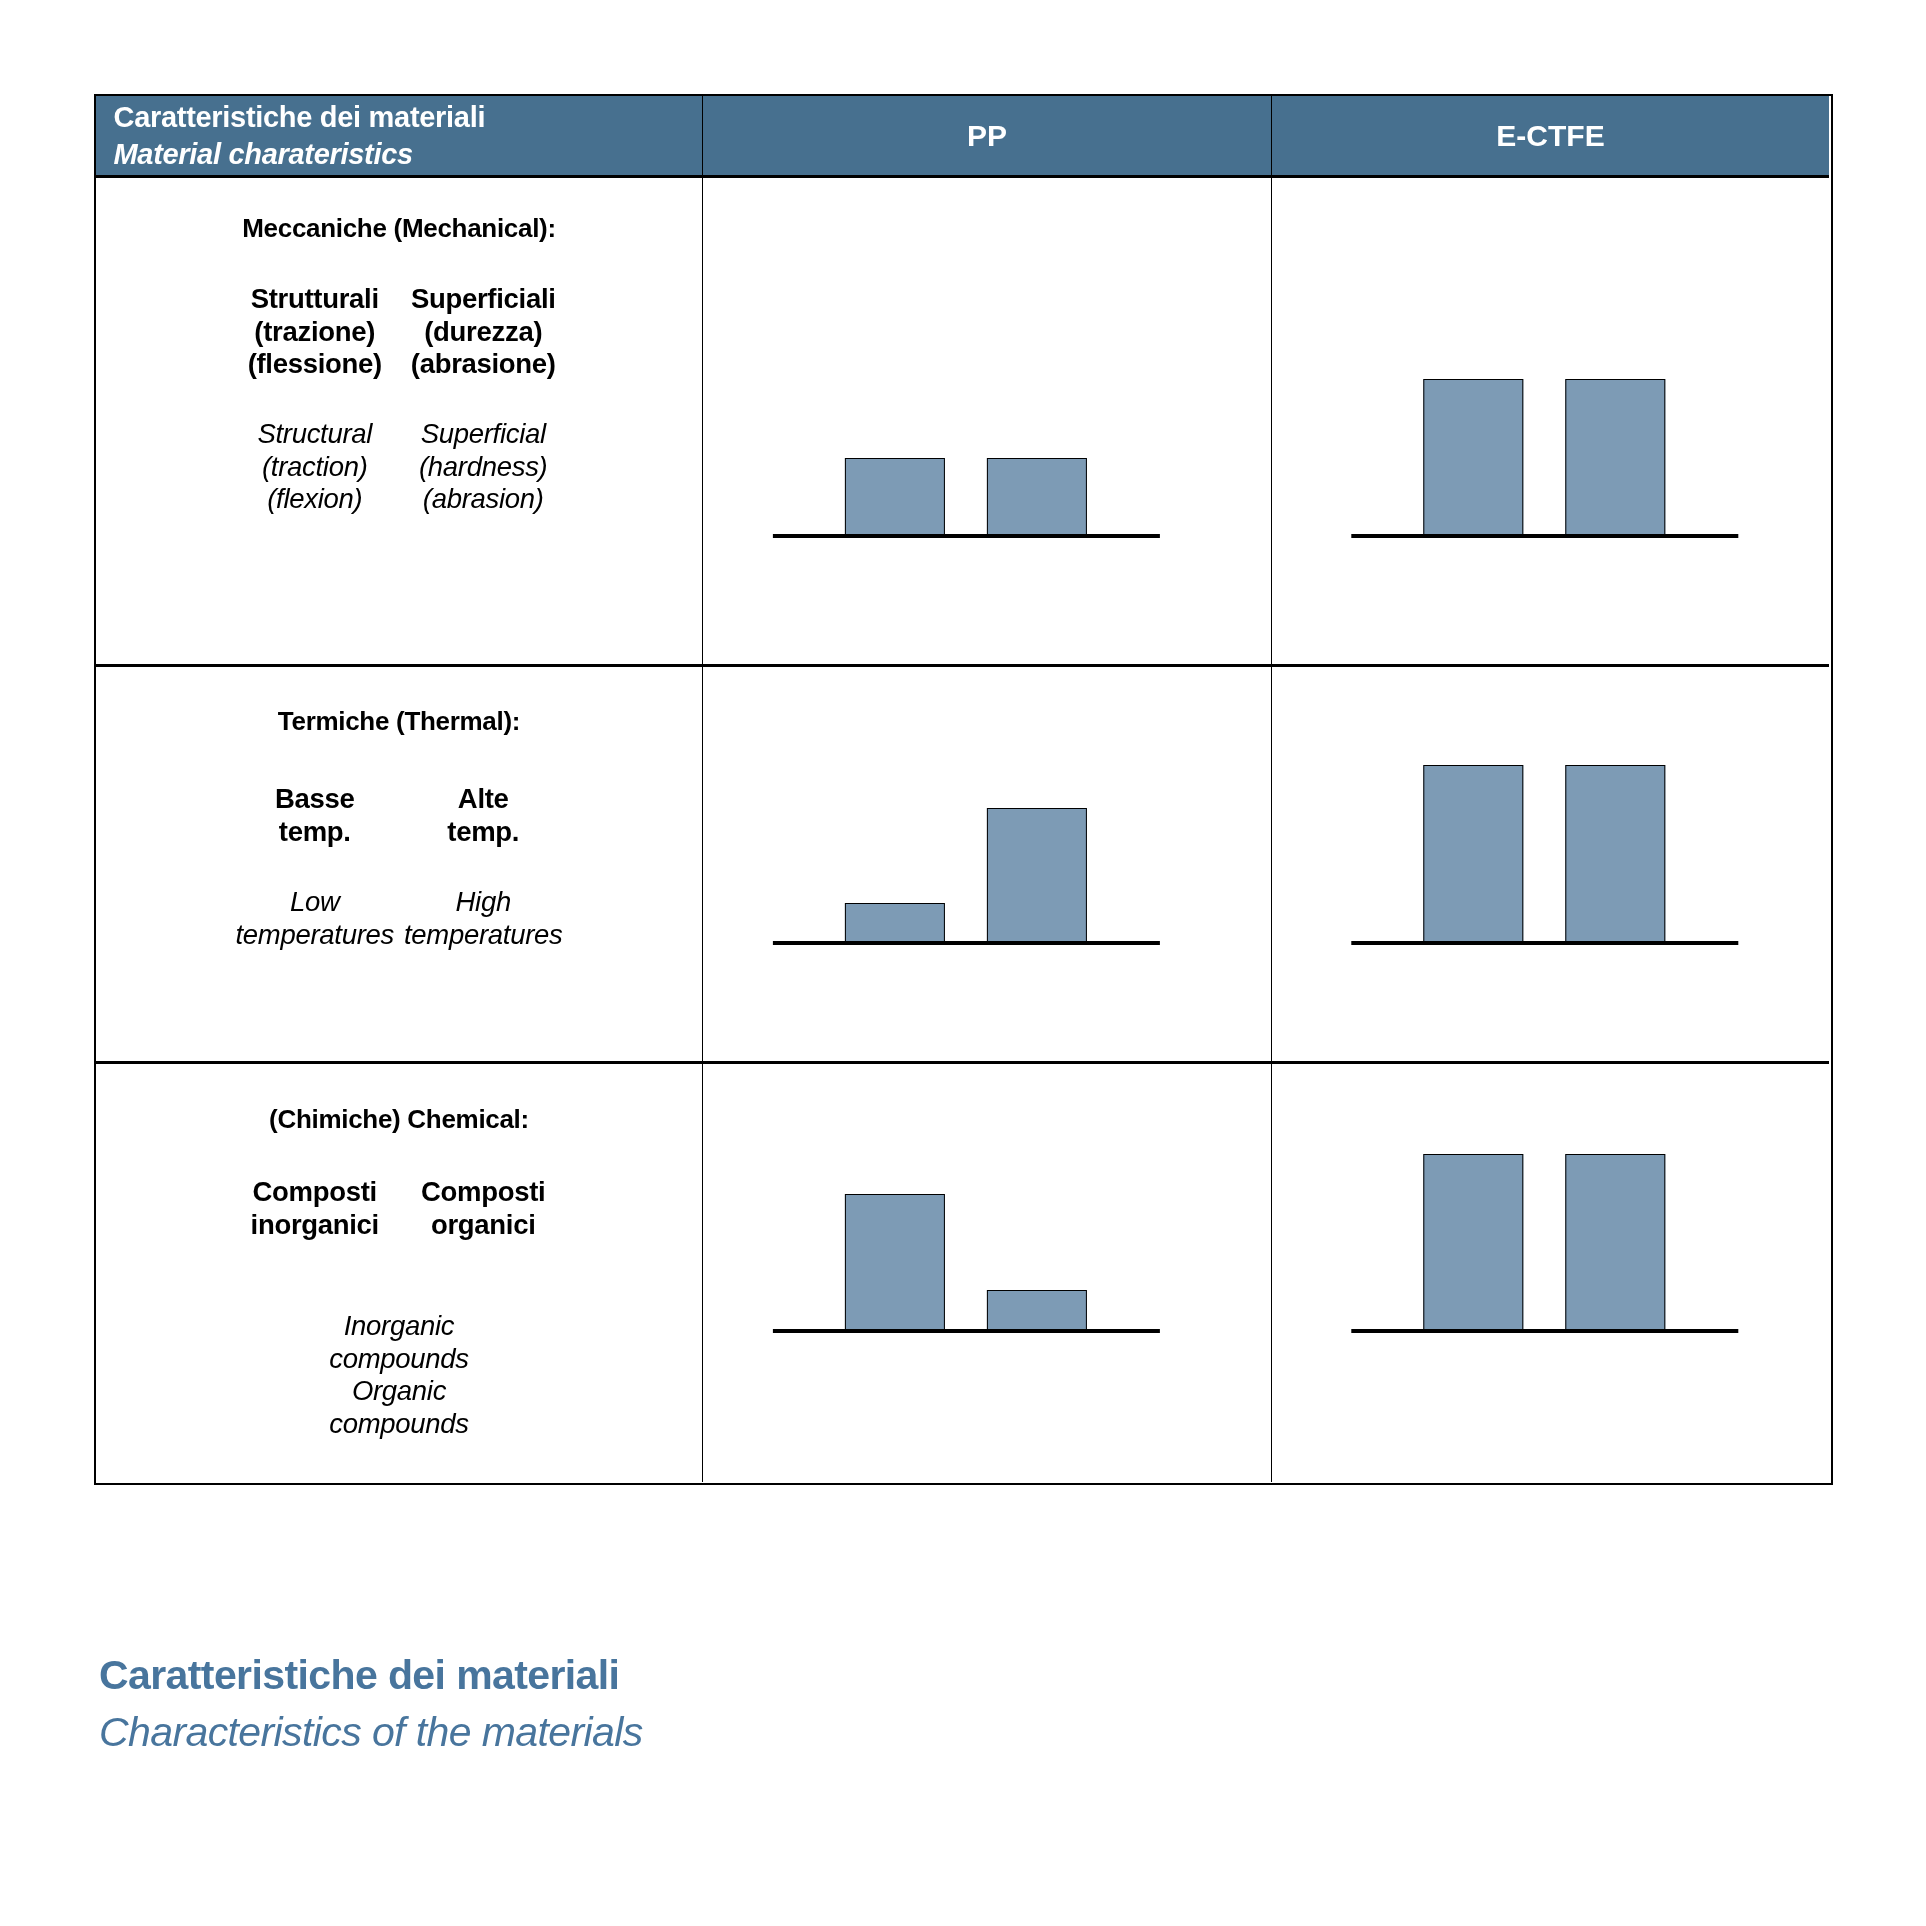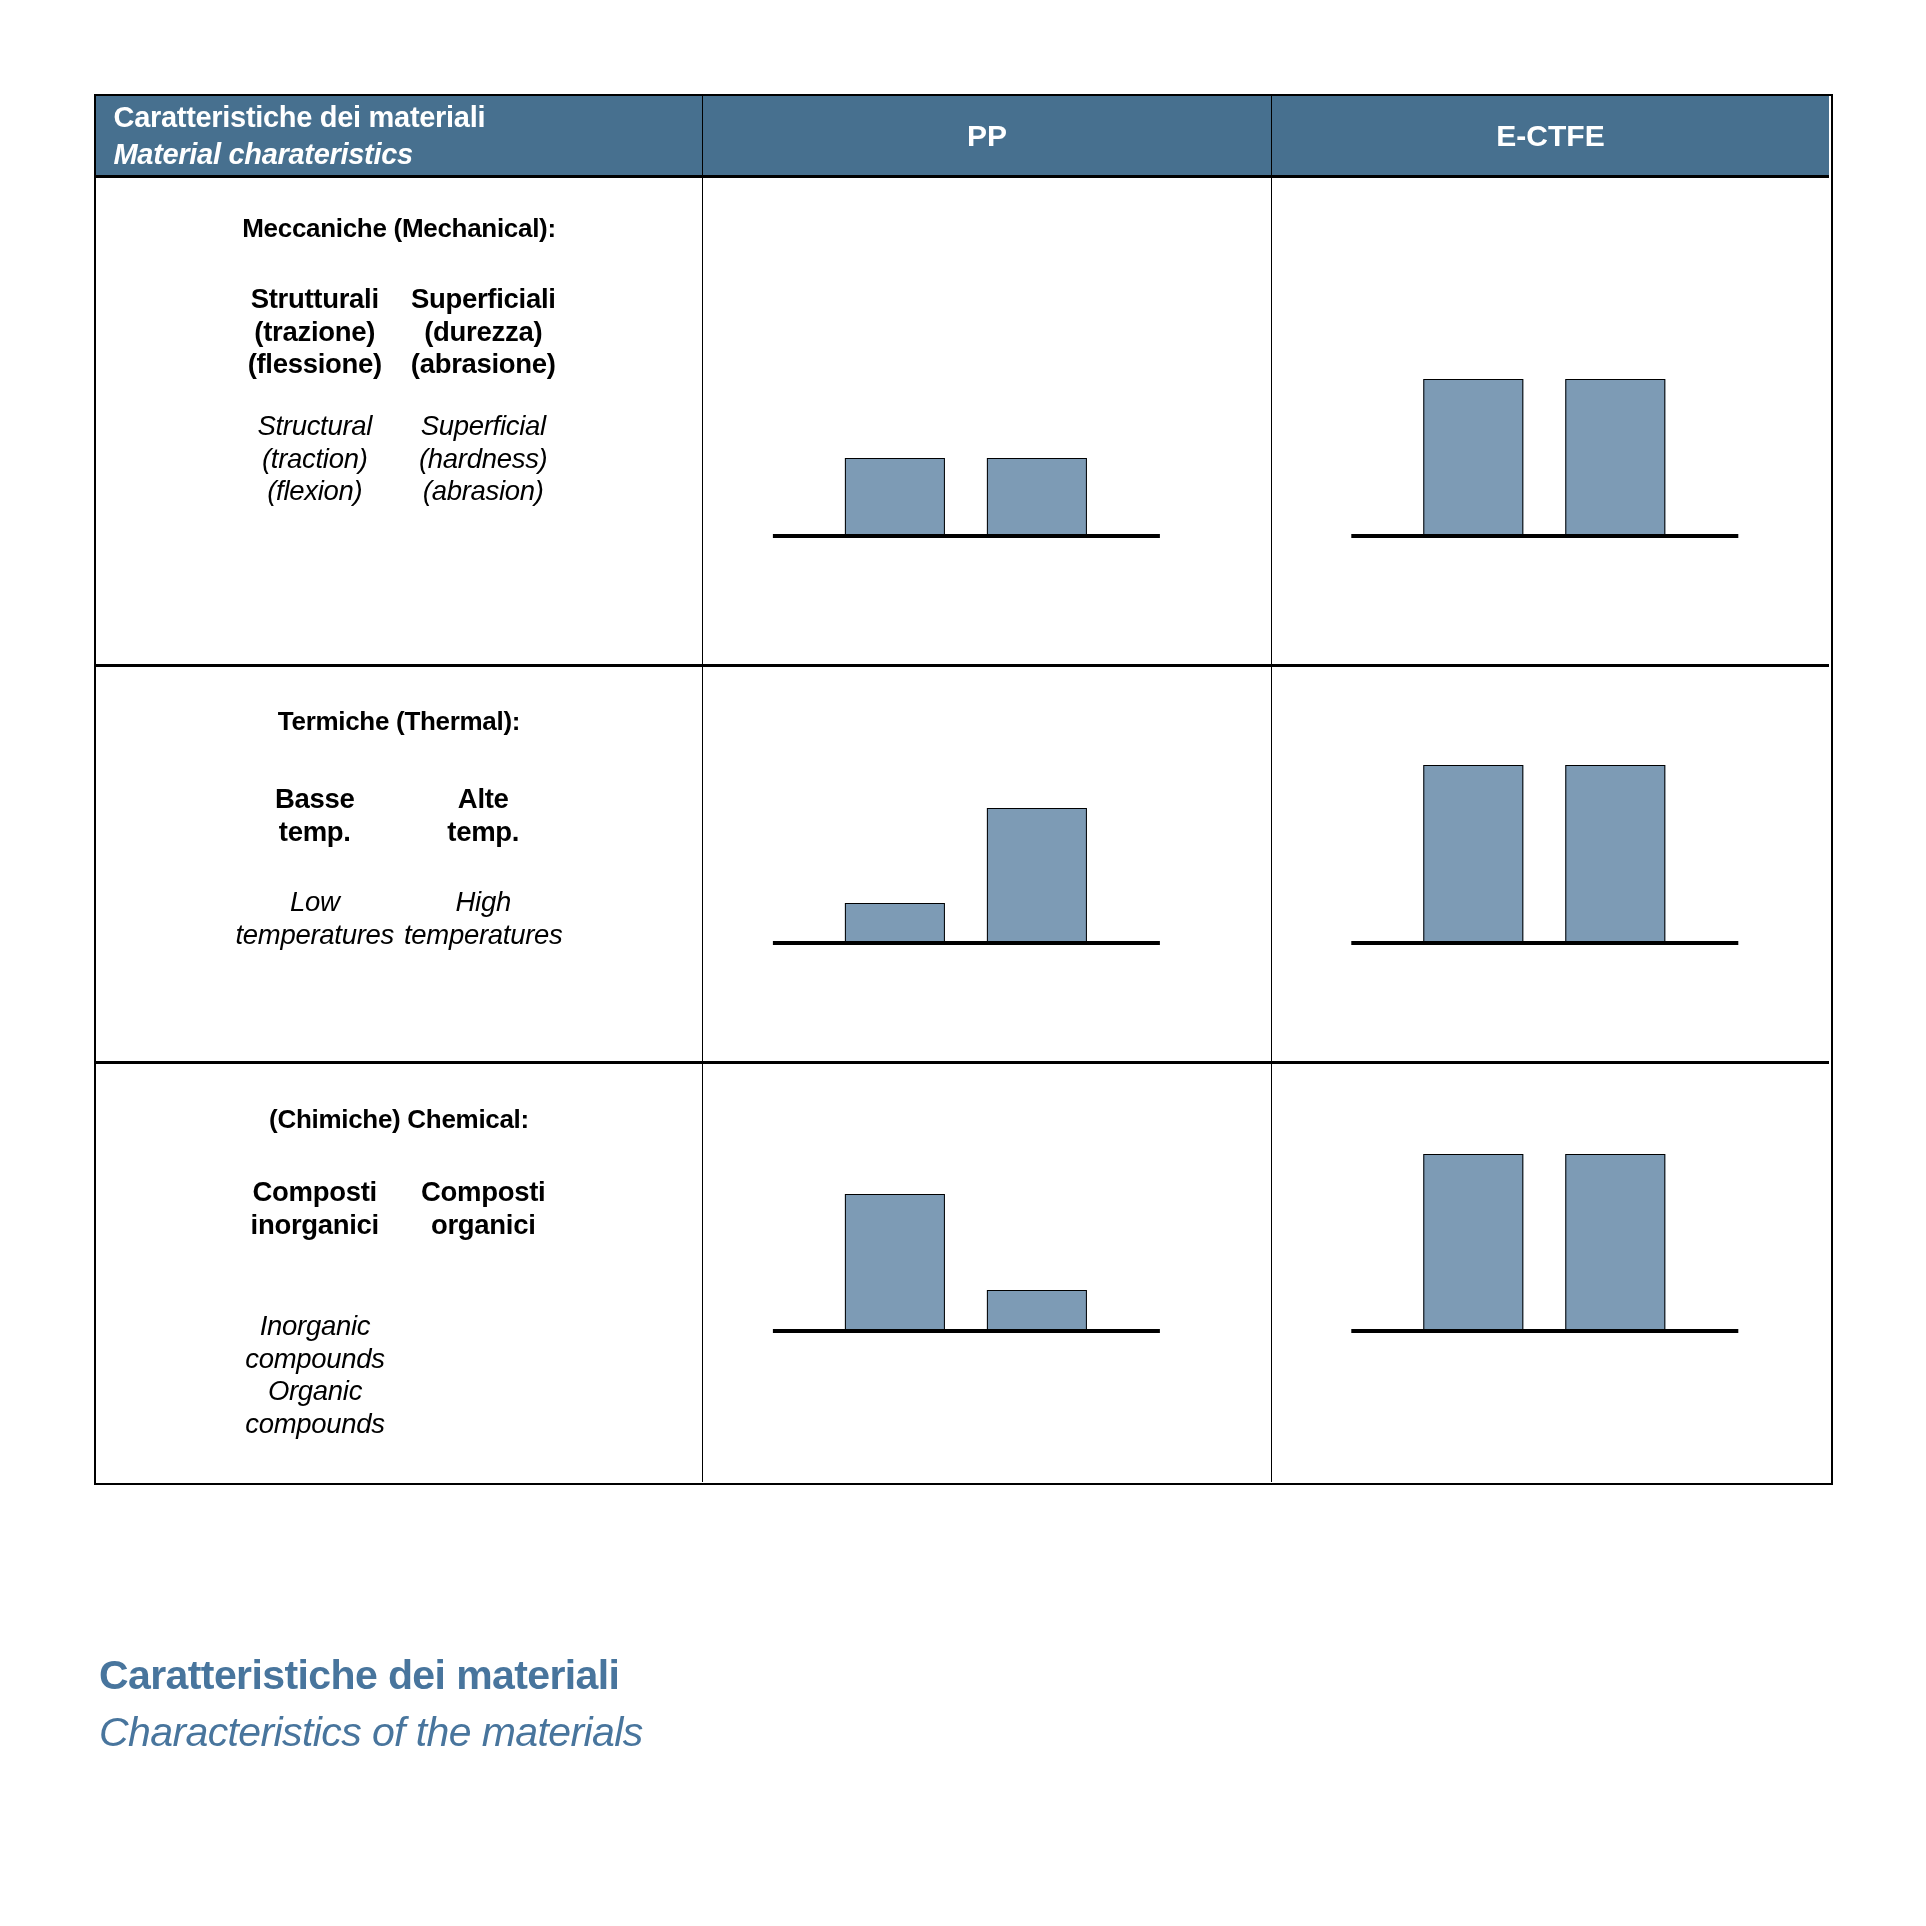--- a/index.html
+++ b/index.html
@@ -18,28 +18,28 @@
   
   .hcell{background:var(--hbg);color:#fff;}
   .hc1{display:flex;flex-direction:column;justify-content:center;padding-left:17.5px;}
   .hc1 .l1{font-weight:bold;font-size:29px;line-height:37px;letter-spacing:-0.3px;}
   .hc1 .l2{font-weight:bold;font-style:italic;font-size:29px;line-height:37px;letter-spacing:-0.3px;}
   .hcen{display:flex;align-items:center;justify-content:center;font-weight:bold;font-size:30px;}
 
   
   .row-title{position:absolute;left:0;width:100%;text-align:center;
              font-weight:bold;font-size:26px;letter-spacing:-0.3px;}
-  .cols{position:absolute;left:50%;transform:translateX(-50%);width:337px;display:flex;}
+  .cols{position:absolute;left:50%;transform:translateX(-50%);width:337px;display:flex;align-items:center;}
   .col{width:169px;text-align:center;}
   .bold-cols .line{font-weight:bold;font-size:27.5px;line-height:32.5px;letter-spacing:-0.3px;}
   .italic-cols .line{font-style:italic;font-size:27.5px;line-height:32.5px;letter-spacing:-0.3px;}
 
   .row1 .row-title{top:35px;}
   .row1 .bold-cols{top:105px;}
-  .row1 .italic-cols{top:232px;}
+  .row1 .italic-cols{top:240px;}
   .row2 .row-title{top:39px;}
   .row2 .bold-cols{top:116px;}
   .row2 .italic-cols{top:219px;}
   .row3 .row-title{top:40px;}
   .row3 .bold-cols{top:112px;}
   .row3 .italic-cols{top:246px;flex-direction:column;}
 
   
   .chart{position:absolute;width:387px;height:187px;left:50%;}
   .chart.pp{transform:translateX(calc(-50% - 20.6px));}

